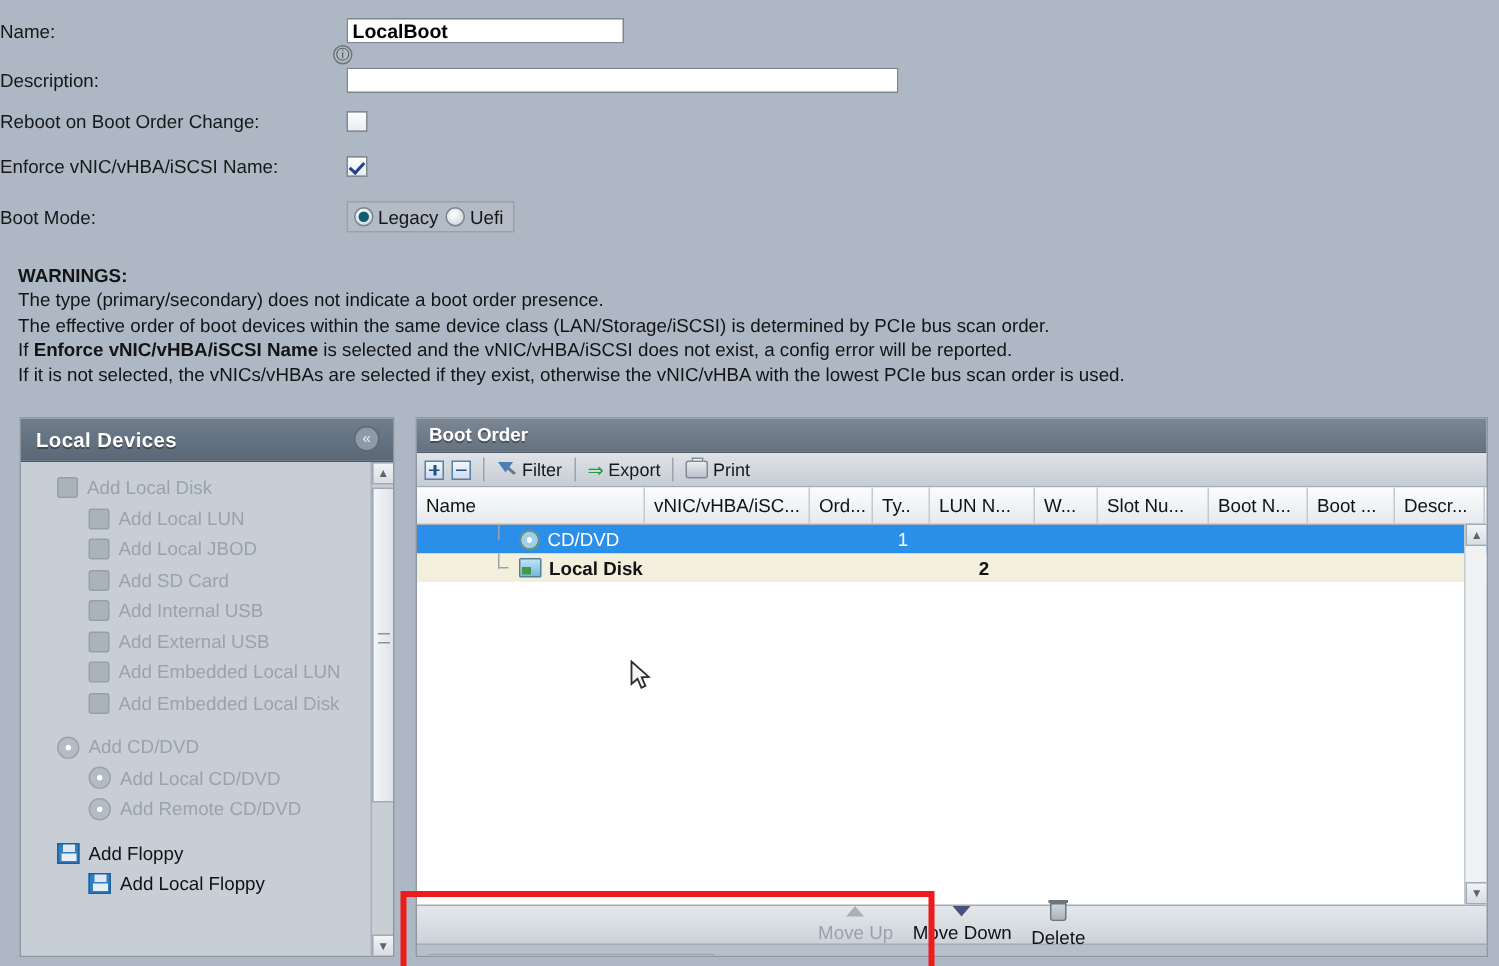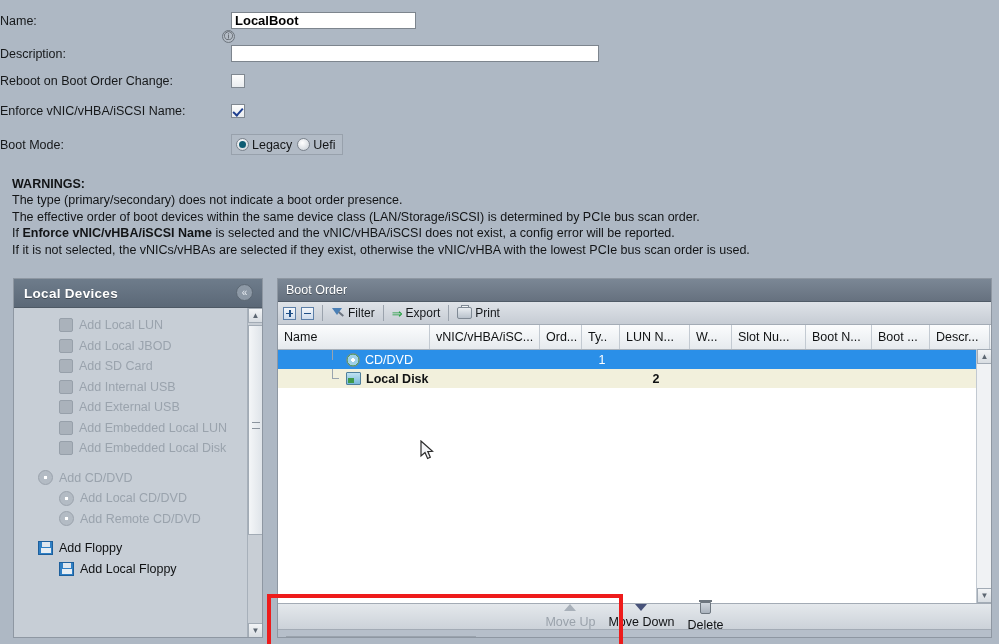--- a/index.html
+++ b/index.html
@@ -326,21 +326,21 @@
     height: 22px;
     background: linear-gradient(#7b8795, #66717f);
     border-bottom: 1px solid #505b67;
     display: flex;
     align-items: center;
     padding-left: 8px;
   }
   .bo-header-title {
     color: #ffffff;
     font-size: 12.5px;
-    font-weight: normal;
+    font-weight: bold;
     text-shadow: 0 1px 0 rgba(0,0,0,.35);
   }
   .bo-toolbar {
     height: 22px;
     background: linear-gradient(#dfe3e8, #c6ccd4);
     border-bottom: 1px solid #a3abb5;
     display: flex;
     align-items: center;
     gap: 5px;
     padding: 0 5px;
@@ -674,20 +674,24 @@
 
   <div class="lower">
 
     <div class="left-pane">
       <div class="ld-header">
         <span class="ld-header-title">Local Devices</span>
         <span class="collapse-icon">«</span>
       </div>
       <div class="ld-body">
         <div id="tree-list">
+            <div class="tree-item disabled ti-ind-1">
+              <span class="ic-disk"></span>
+              <span>Add Local Disk</span>
+            </div>
             <div class="tree-item disabled ti-ind-2">
               <span class="ic-disk"></span>
               <span>Add Local LUN</span>
             </div>
             <div class="tree-item disabled ti-ind-2">
               <span class="ic-disk"></span>
               <span>Add Local JBOD</span>
             </div>
             <div class="tree-item disabled ti-ind-2">
               <span class="ic-disk"></span>

